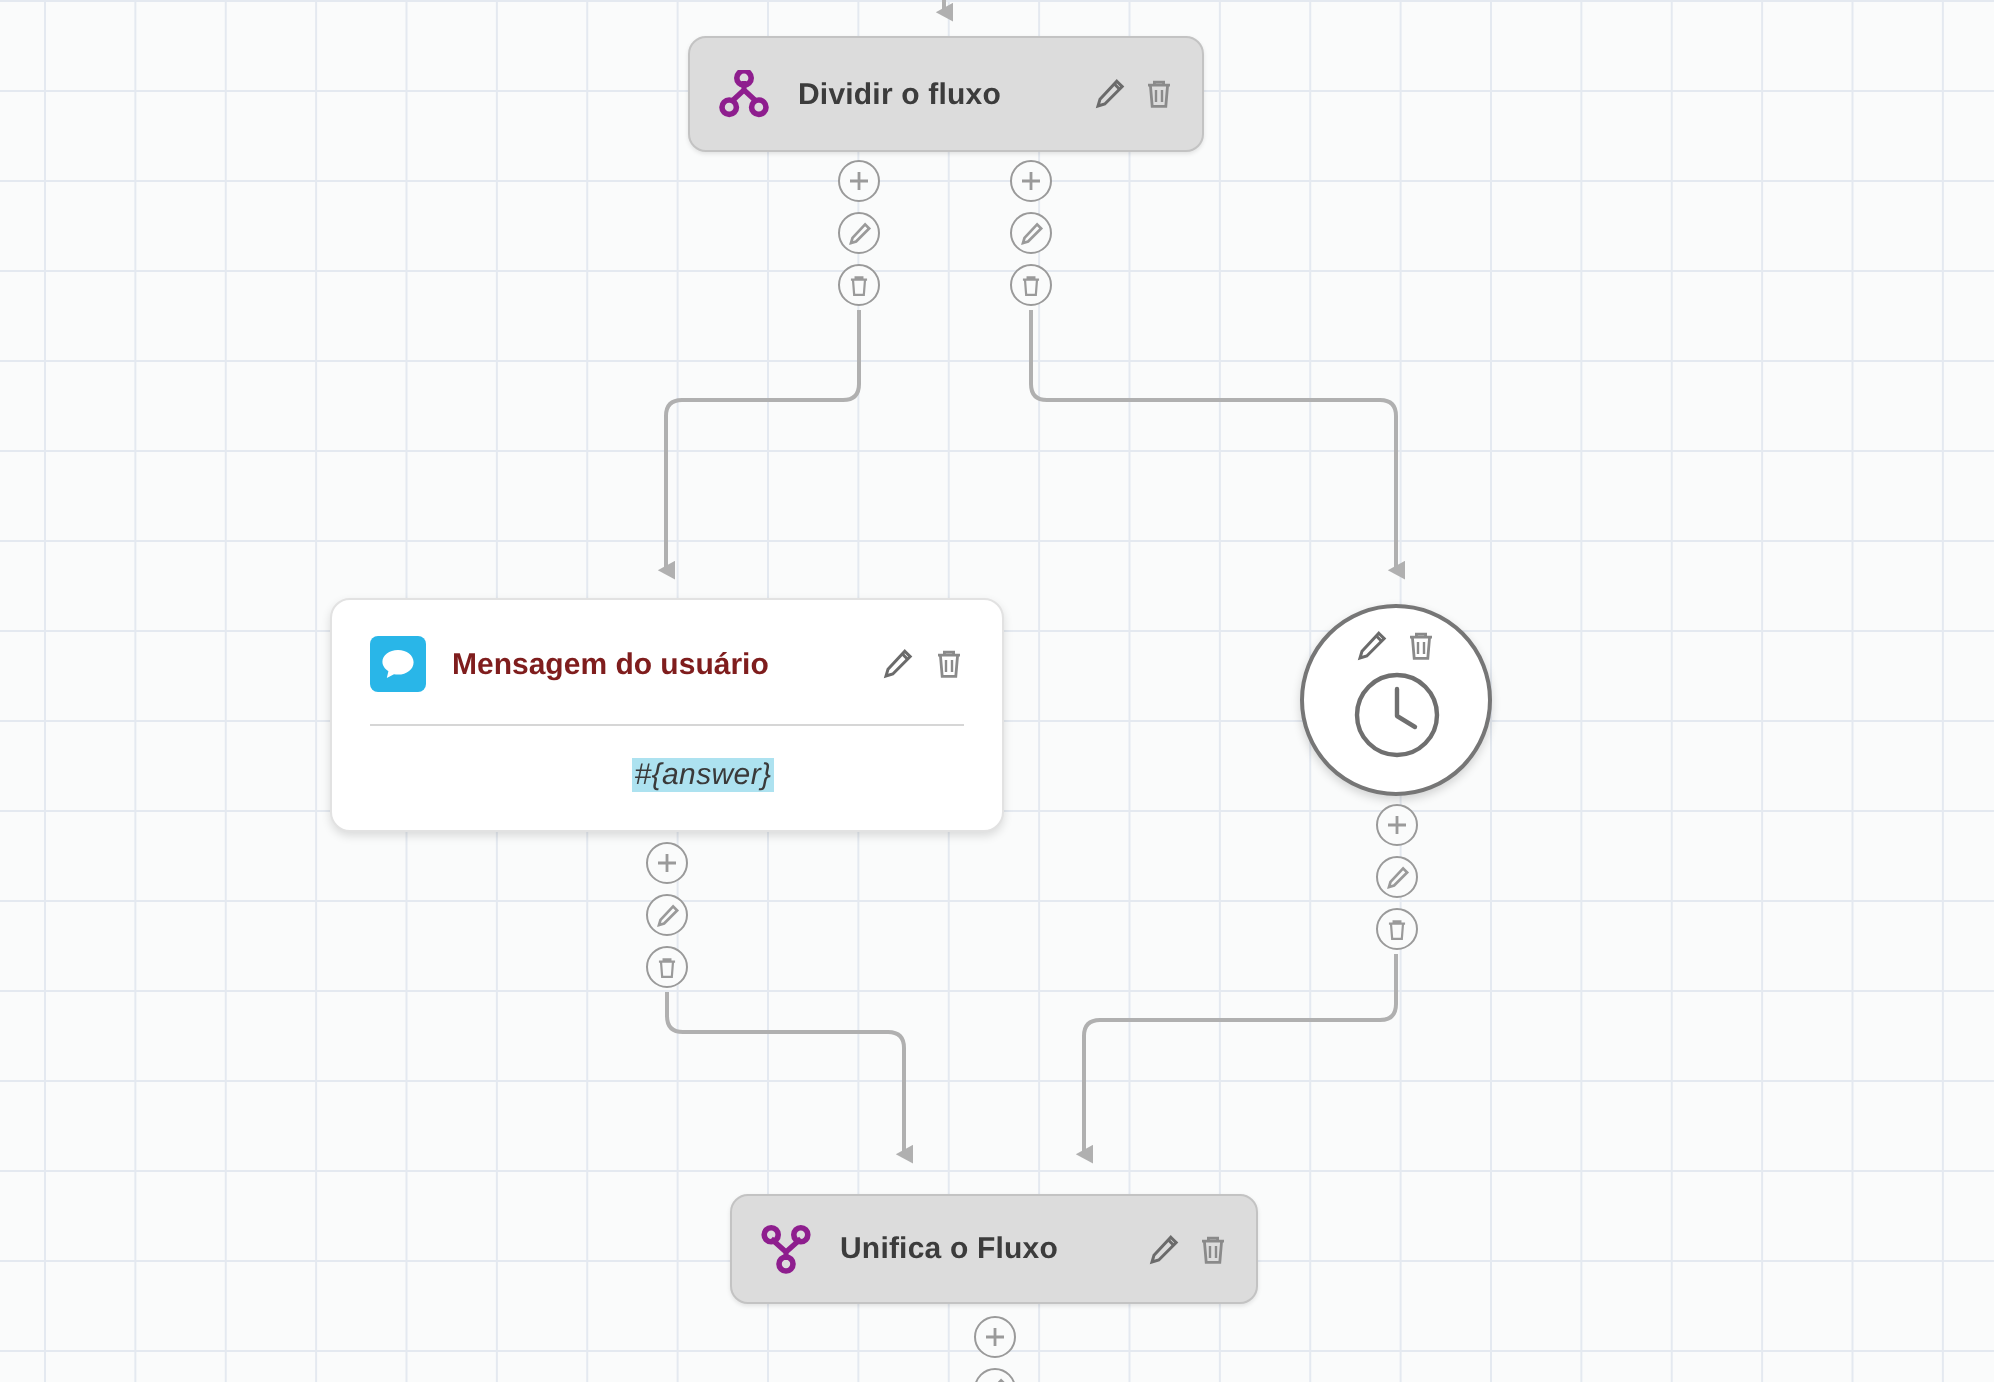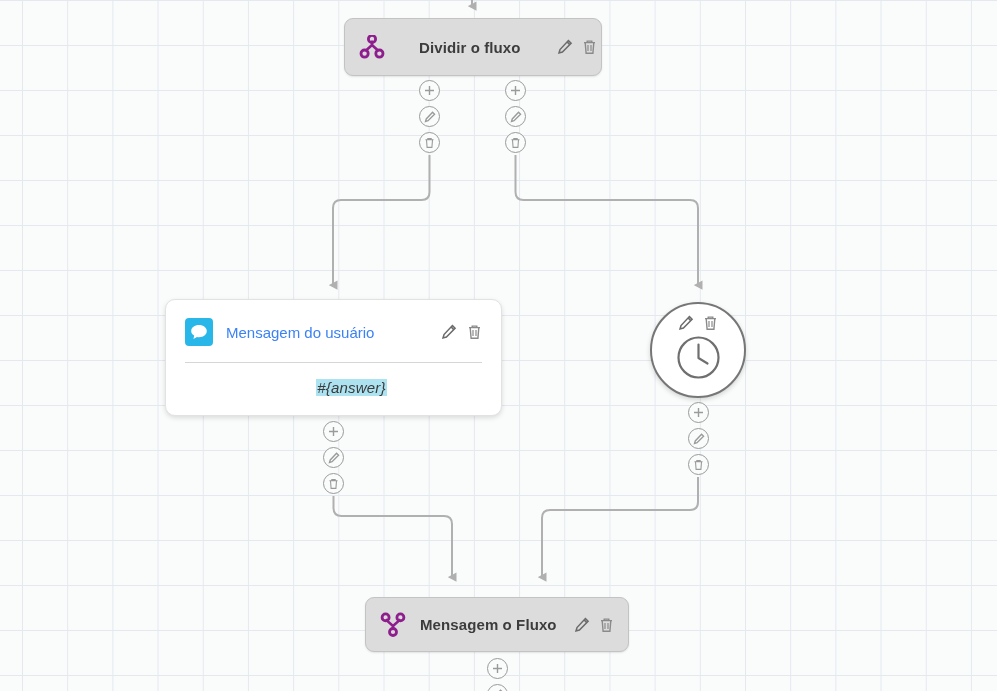--- a/index.html
+++ b/index.html
@@ -71,22 +71,22 @@
     display: flex;
     flex-direction: column;
   }
   .card-header {
     display: flex;
     align-items: center;
     padding: 18px 19px 0 19px;
   }
   .card-header .node-title {
     font-size: 15px;
-    font-weight: normal;
-    color: #3b82f6;
+    font-weight: bold;
+    color: #7f1d1d;
     margin-left: 13px;
     white-space: nowrap;
   }
   .card-header .node-actions {
     margin-left: auto;
     display: flex;
     align-items: center;
     gap: 10px;
   }
   .card-sep {
@@ -167,21 +167,21 @@
 
     <path d="M429.5,155 L429.5,192 Q429.5,200 421.5,200 L341,200 Q333,200 333,208 L333,285" stroke="#b0b0b0" stroke-width="2" fill="none" marker-end="url(#arrow)"></path>
 
     <path d="M515.5,155 L515.5,192 Q515.5,200 523.5,200 L690,200 Q698,200 698,208 L698,285" stroke="#b0b0b0" stroke-width="2" fill="none" marker-end="url(#arrow)"></path>
 
     <path d="M333.5,496 L333.5,508 Q333.5,516 341.5,516 L444,516 Q452,516 452,524 L452,577" stroke="#b0b0b0" stroke-width="2" fill="none" marker-end="url(#arrow)"></path>
 
     <path d="M698,477 L698,502 Q698,510 690,510 L550,510 Q542,510 542,518 L542,577" stroke="#b0b0b0" stroke-width="2" fill="none" marker-end="url(#arrow)"></path>
   </svg>
 
-  <div class="pill-node" style="left:344px; top:18px; width:258px; height:58px;gap:20px;">
+  <div class="pill-node" style="left:344px; top:18px; width:258px; height:58px;">
     <span class="node-icon">
       <svg width="26" height="25" viewBox="0 0 26 25">
         <path d="M13,5.5 L13,10 M13,10 L6.5,16 M13,10 L19.5,16" stroke="#8e1e8e" stroke-width="2.6" fill="none"></path>
         <circle cx="13" cy="4" r="3.6" fill="none" stroke="#8e1e8e" stroke-width="2.8"></circle>
         <circle cx="5.6" cy="18.6" r="3.6" fill="none" stroke="#8e1e8e" stroke-width="2.8"></circle>
         <circle cx="20.4" cy="18.6" r="3.6" fill="none" stroke="#8e1e8e" stroke-width="2.8"></circle>
       </svg>
     </span>
     <span class="node-title">Dividir o fluxo</span>
     <span class="node-actions">
@@ -328,21 +328,21 @@
 
   <div class="pill-node" style="left:365px; top:597px; width:264px; height:55px;">
     <span class="node-icon">
       <svg width="26" height="25" viewBox="0 0 26 25">
         <path d="M5.6,7.4 L13,14 M20.4,7.4 L13,14 M13,14 L13,18" stroke="#8e1e8e" stroke-width="2.6" fill="none"></path>
         <circle cx="5.6" cy="5.4" r="3.5" fill="none" stroke="#8e1e8e" stroke-width="2.8"></circle>
         <circle cx="20.4" cy="5.4" r="3.5" fill="none" stroke="#8e1e8e" stroke-width="2.8"></circle>
         <circle cx="13" cy="20" r="3.5" fill="none" stroke="#8e1e8e" stroke-width="2.8"></circle>
       </svg>
     </span>
-    <span class="node-title">Mensagem o Fluxo</span>
+    <span class="node-title">Unifica o Fluxo</span>
     <span class="node-actions">
       <span class="icon-btn">
         <svg width="16" height="16" viewBox="0 0 16 16">
           <path d="M11.4,1.6 L14.1,4.3 L5.4,13 L2,14 L3,10.6 Z" fill="none" stroke="#6b6b6b" stroke-width="1.5"></path>
           <path d="M10.1,2.9 L12.8,5.6" stroke="#6b6b6b" stroke-width="1.5"></path>
         </svg>
       </span>
       <span class="icon-btn">
         <svg width="15" height="16" viewBox="0 0 15 16">
           <path d="M2,3.6 L13,3.6 M5.2,3.6 L5.2,2.1 L9.8,2.1 L9.8,3.6" stroke="#8a8a8a" stroke-width="1.4" fill="none"></path>

